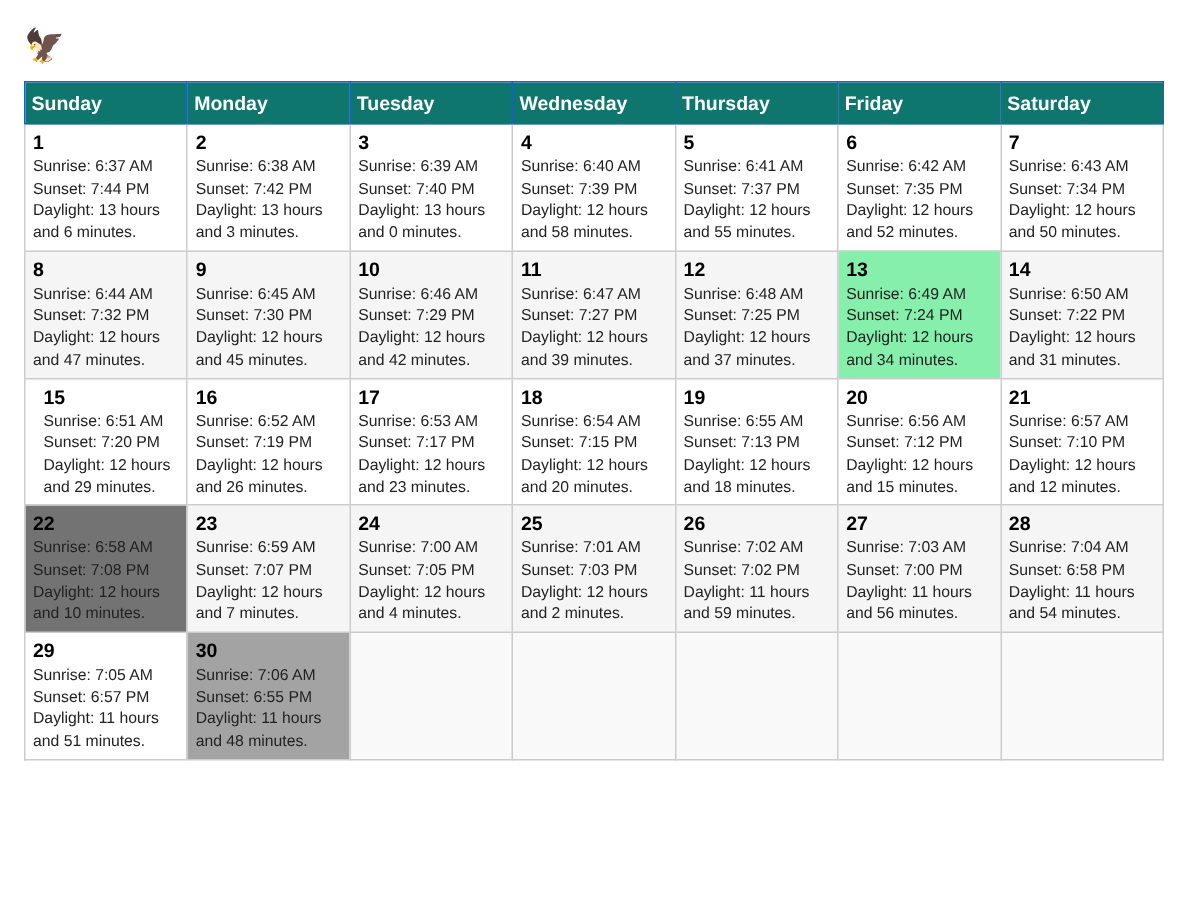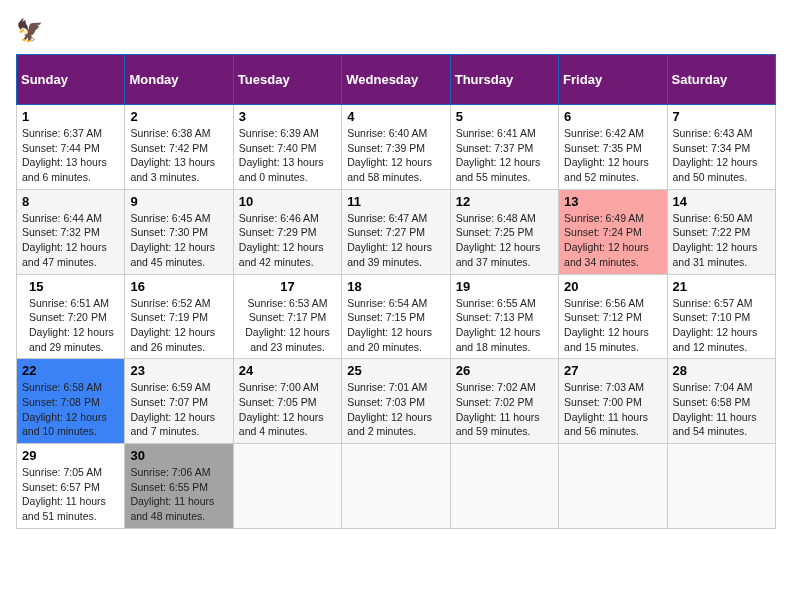--- a/index.html
+++ b/index.html
@@ -42,23 +42,23 @@
     .location-title {
       font-size: 15px;
       color: #444;
     }
     .calendar {
       width: 100%;
       border-collapse: collapse;
       font-size: 11px;
     }
     .calendar thead tr th {
-      background: #701a75;
+      background: #0f766e;
       color: #fff;
-      padding: 17px 4px;
+      padding: 6px 4px;
       text-align: left;
       font-size: 13px;
       font-weight: bold;
       border: 1px solid #1565C0;
     }
     .calendar tbody tr td {
       vertical-align: top;
       border: 1px solid #ccc;
       padding: 4px 5px;
       width: 108px;
@@ -135,43 +135,43 @@
         <td style="background: rgb(245, 245, 245);"><span class="day-number">8</span>
 <span class="cell-text">Sunrise: 6:44 AM<br>Sunset: 7:32 PM<br>Daylight: 12 hours and 47 minutes.</span></td>
         <td style="background: rgb(245, 245, 245);"><span class="day-number">9</span>
 <span class="cell-text">Sunrise: 6:45 AM<br>Sunset: 7:30 PM<br>Daylight: 12 hours and 45 minutes.</span></td>
         <td style="background: rgb(245, 245, 245);"><span class="day-number">10</span>
 <span class="cell-text">Sunrise: 6:46 AM<br>Sunset: 7:29 PM<br>Daylight: 12 hours and 42 minutes.</span></td>
         <td style="background: rgb(245, 245, 245); margin-top: 14px;"><span class="day-number">11</span>
 <span class="cell-text">Sunrise: 6:47 AM<br>Sunset: 7:27 PM<br>Daylight: 12 hours and 39 minutes.</span></td>
         <td style="background: rgb(245, 245, 245);"><span class="day-number">12</span>
 <span class="cell-text">Sunrise: 6:48 AM<br>Sunset: 7:25 PM<br>Daylight: 12 hours and 37 minutes.</span></td>
-        <td style="background: #fca5a5;"><span class="day-number">13</span>
+        <td style="background: #86efac;"><span class="day-number">13</span>
 <span class="cell-text">Sunrise: 6:49 AM<br>Sunset: 7:24 PM<br>Daylight: 12 hours and 34 minutes.</span></td>
         <td style="background: rgb(245, 245, 245);"><span class="day-number">14</span>
 <span class="cell-text">Sunrise: 6:50 AM<br>Sunset: 7:22 PM<br>Daylight: 12 hours and 31 minutes.</span></td>
       </tr>
       <tr>
         <td style="background: rgb(255, 255, 255); padding-left: 12px;"><span class="day-number">15</span>
 <span class="cell-text">Sunrise: 6:51 AM<br>Sunset: 7:20 PM<br>Daylight: 12 hours and 29 minutes.</span></td>
         <td style="background: rgb(255, 255, 255);"><span class="day-number">16</span>
 <span class="cell-text">Sunrise: 6:52 AM<br>Sunset: 7:19 PM<br>Daylight: 12 hours and 26 minutes.</span></td>
-        <td style="background: rgb(255, 255, 255); text-align: center;"><span class="day-number">17</span>
+        <td style="background: rgb(255, 255, 255);"><span class="day-number">17</span>
 <span class="cell-text">Sunrise: 6:53 AM<br>Sunset: 7:17 PM<br>Daylight: 12 hours and 23 minutes.</span></td>
         <td style="background: rgb(255, 255, 255);"><span class="day-number">18</span>
 <span class="cell-text">Sunrise: 6:54 AM<br>Sunset: 7:15 PM<br>Daylight: 12 hours and 20 minutes.</span></td>
         <td style="background: rgb(255, 255, 255);"><span class="day-number">19</span>
 <span class="cell-text">Sunrise: 6:55 AM<br>Sunset: 7:13 PM<br>Daylight: 12 hours and 18 minutes.</span></td>
         <td style="background: rgb(255, 255, 255);"><span class="day-number">20</span>
 <span class="cell-text">Sunrise: 6:56 AM<br>Sunset: 7:12 PM<br>Daylight: 12 hours and 15 minutes.</span></td>
         <td style="background: rgb(255, 255, 255);"><span class="day-number">21</span>
 <span class="cell-text">Sunrise: 6:57 AM<br>Sunset: 7:10 PM<br>Daylight: 12 hours and 12 minutes.</span></td>
       </tr>
       <tr>
-        <td style="background: #3b82f6;"><span class="day-number">22</span>
+        <td style="background: #737373;"><span class="day-number">22</span>
 <span class="cell-text">Sunrise: 6:58 AM<br>Sunset: 7:08 PM<br>Daylight: 12 hours and 10 minutes.</span></td>
         <td style="background: rgb(245, 245, 245);"><span class="day-number">23</span>
 <span class="cell-text">Sunrise: 6:59 AM<br>Sunset: 7:07 PM<br>Daylight: 12 hours and 7 minutes.</span></td>
         <td style="background: rgb(245, 245, 245);"><span class="day-number">24</span>
 <span class="cell-text">Sunrise: 7:00 AM<br>Sunset: 7:05 PM<br>Daylight: 12 hours and 4 minutes.</span></td>
         <td style="background: rgb(245, 245, 245);"><span class="day-number">25</span>
 <span class="cell-text">Sunrise: 7:01 AM<br>Sunset: 7:03 PM<br>Daylight: 12 hours and 2 minutes.</span></td>
         <td style="background: rgb(245, 245, 245);"><span class="day-number">26</span>
 <span class="cell-text">Sunrise: 7:02 AM<br>Sunset: 7:02 PM<br>Daylight: 11 hours and 59 minutes.</span></td>
         <td style="background: rgb(245, 245, 245);"><span class="day-number">27</span>

